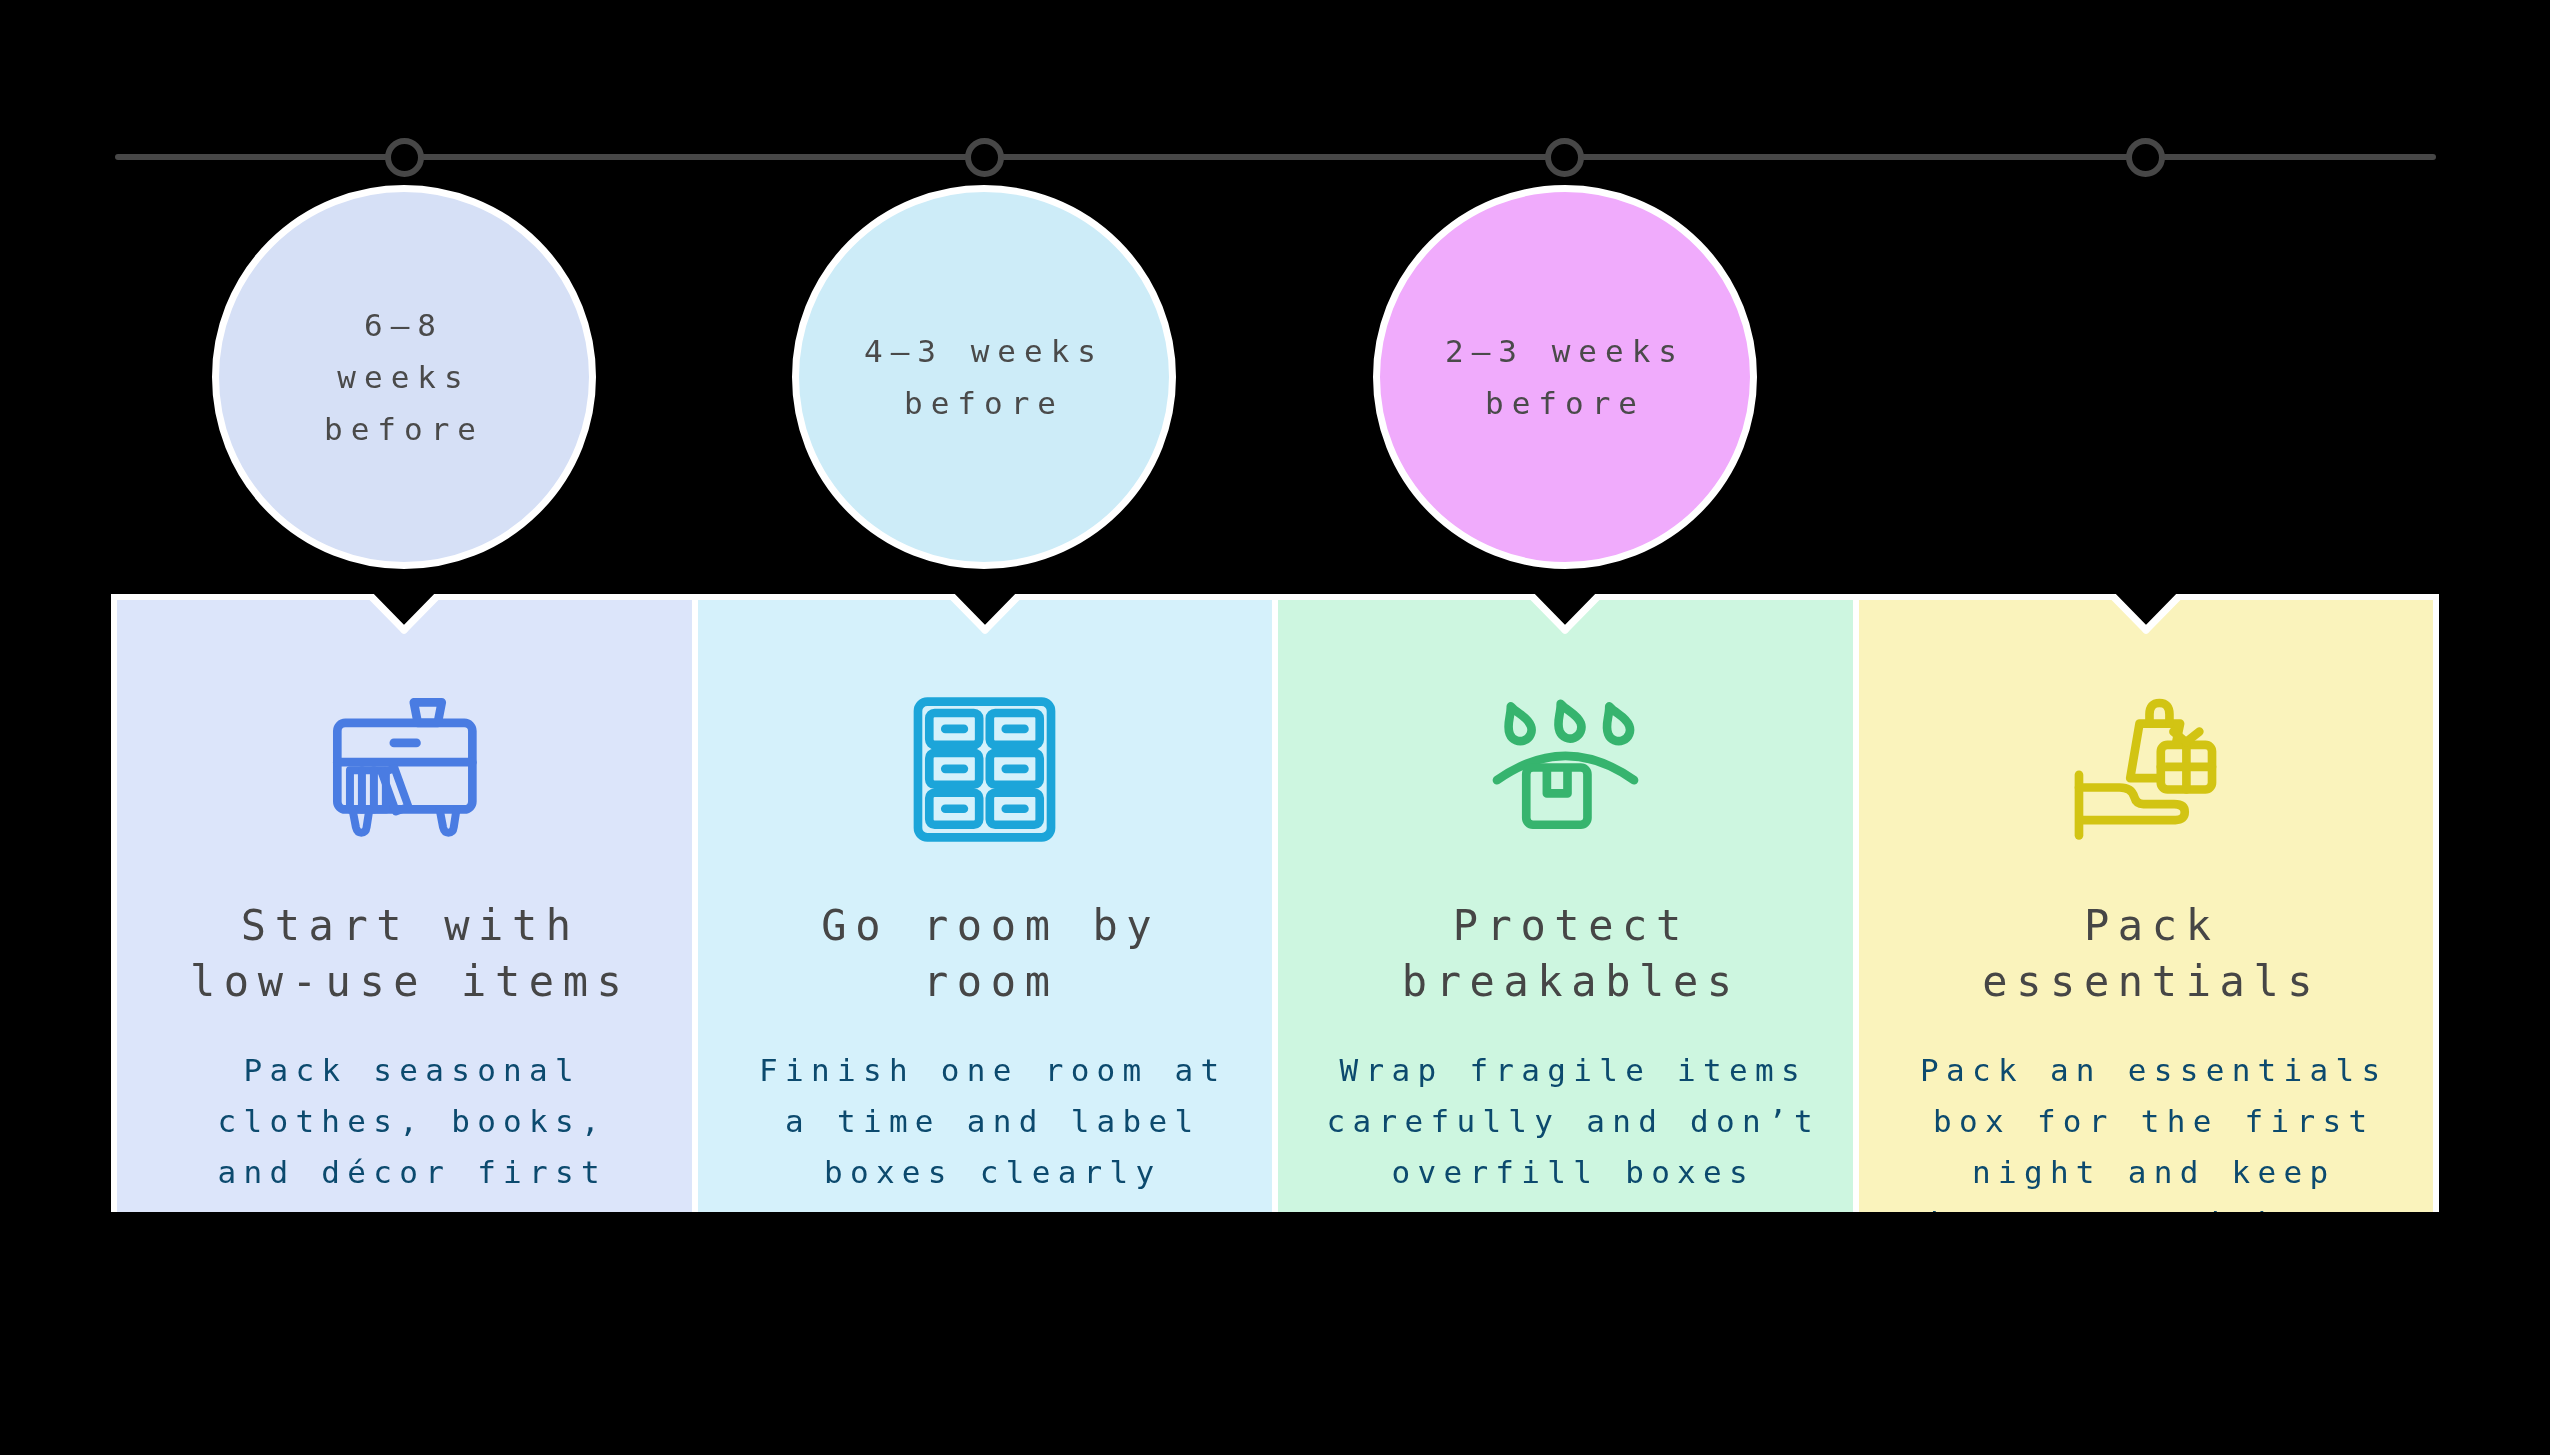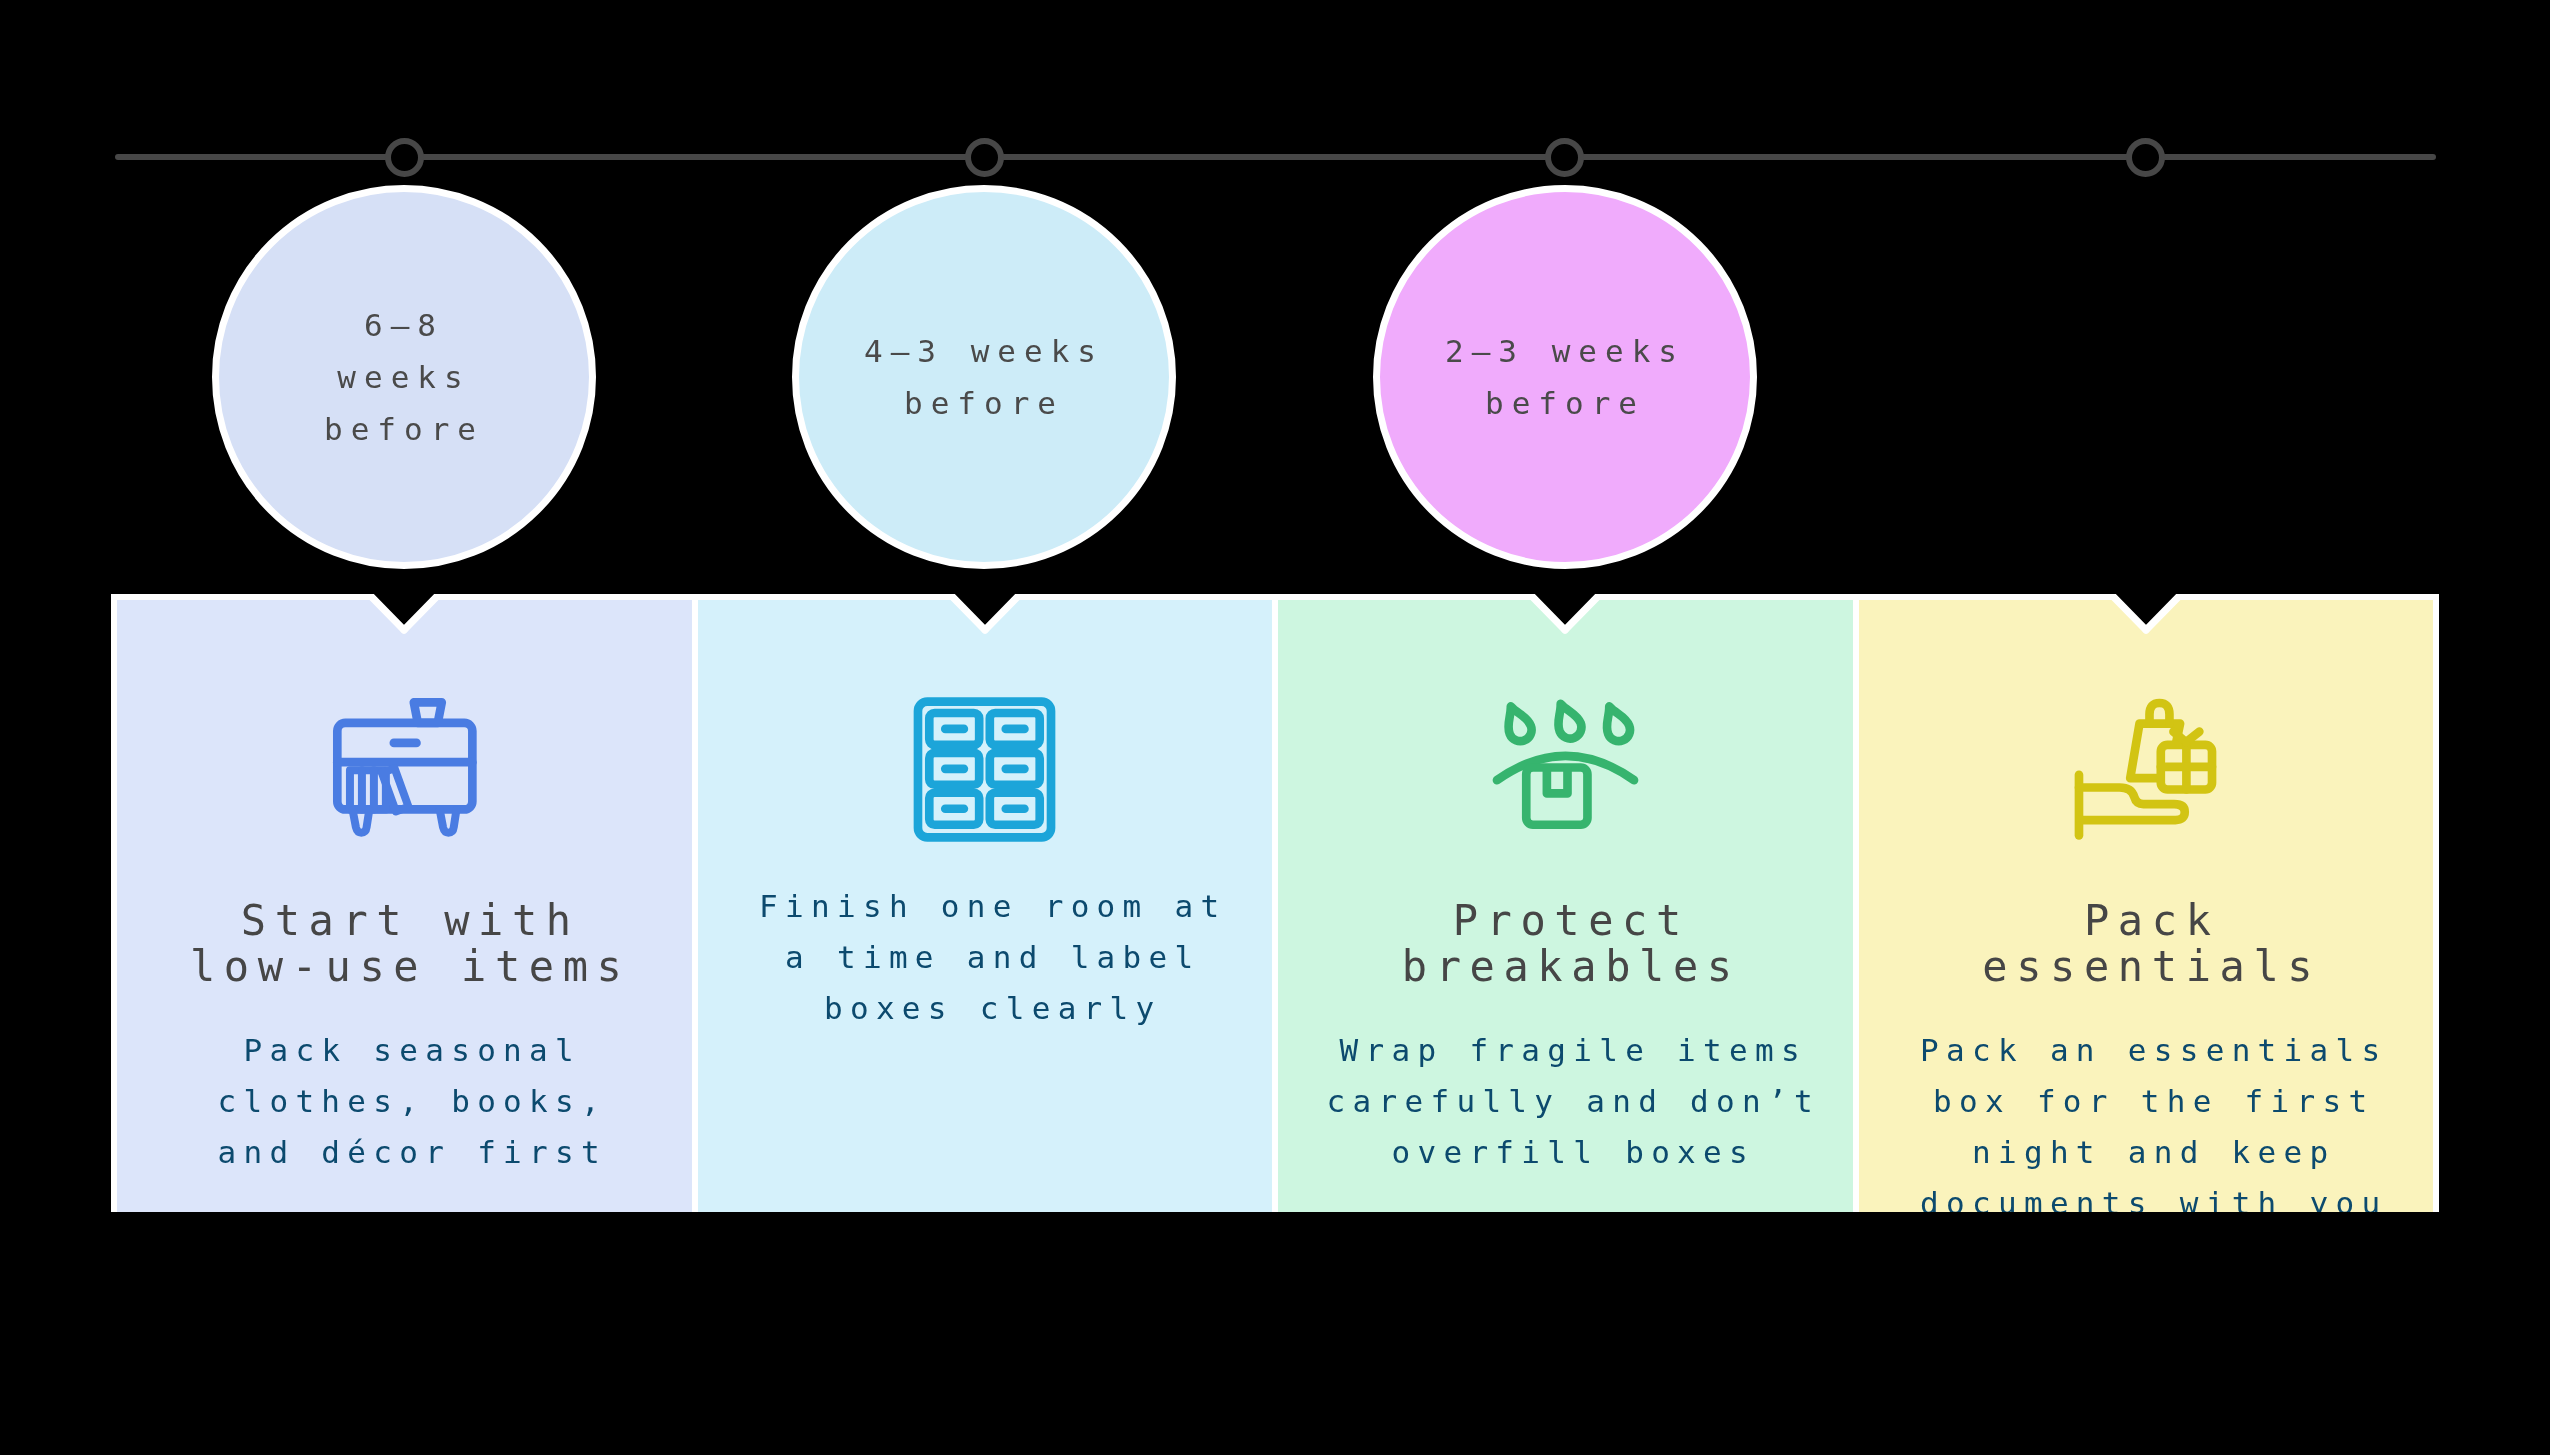--- a/index.html
+++ b/index.html
@@ -54,21 +54,21 @@
   }
   .notch{
     position:absolute;top:-6px;left:50%;
     transform:translateX(-50%);
     width:93px;height:48px;
   }
   .icon{width:153px;height:153px;flex:0 0 auto;}
   .card .title{
     margin:52px 0 0 12px;
     white-space:pre-line;
-    font-size:42px;line-height:46px;letter-spacing:8.6px;
+    font-size:42px;line-height:56px;letter-spacing:8.6px;
     font-weight:500;color:#464646;
   }
   .card .desc{
     margin:35px 0 0 16px;
     white-space:pre-line;
     font-size:31px;line-height:51px;letter-spacing:7.3px;
     font-weight:500;color:#0c4a6e;
   }
 </style>
 </head>
@@ -141,20 +141,22 @@
           <rect x="32" y="150" width="75" height="48" rx="8"></rect>
           <rect x="123" y="150" width="75" height="48" rx="8"></rect>
           <line x1="56" y1="54" x2="84" y2="54"></line>
           <line x1="147" y1="54" x2="175" y2="54"></line>
           <line x1="56" y1="114" x2="84" y2="114"></line>
           <line x1="147" y1="114" x2="175" y2="114"></line>
           <line x1="56" y1="174" x2="84" y2="174"></line>
           <line x1="147" y1="174" x2="175" y2="174"></line>
         </g>
       </svg>
+      <h2 class="title">Go room by
+room</h2>
       <p class="desc">Finish one room at
 a time and label
 boxes clearly</p>
     </section>
 
     <section class="card" style="background-color: rgb(205, 246, 224);">
       <svg class="notch" viewBox="0 0 140 72">
         <polygon points="18,0 122,0 70,54" fill="#000"></polygon>
         <line x1="18" y1="1" x2="70" y2="54" stroke="#fff" stroke-width="11" stroke-linecap="round"></line>
         <line x1="122" y1="1" x2="70" y2="54" stroke="#fff" stroke-width="11" stroke-linecap="round"></line>

